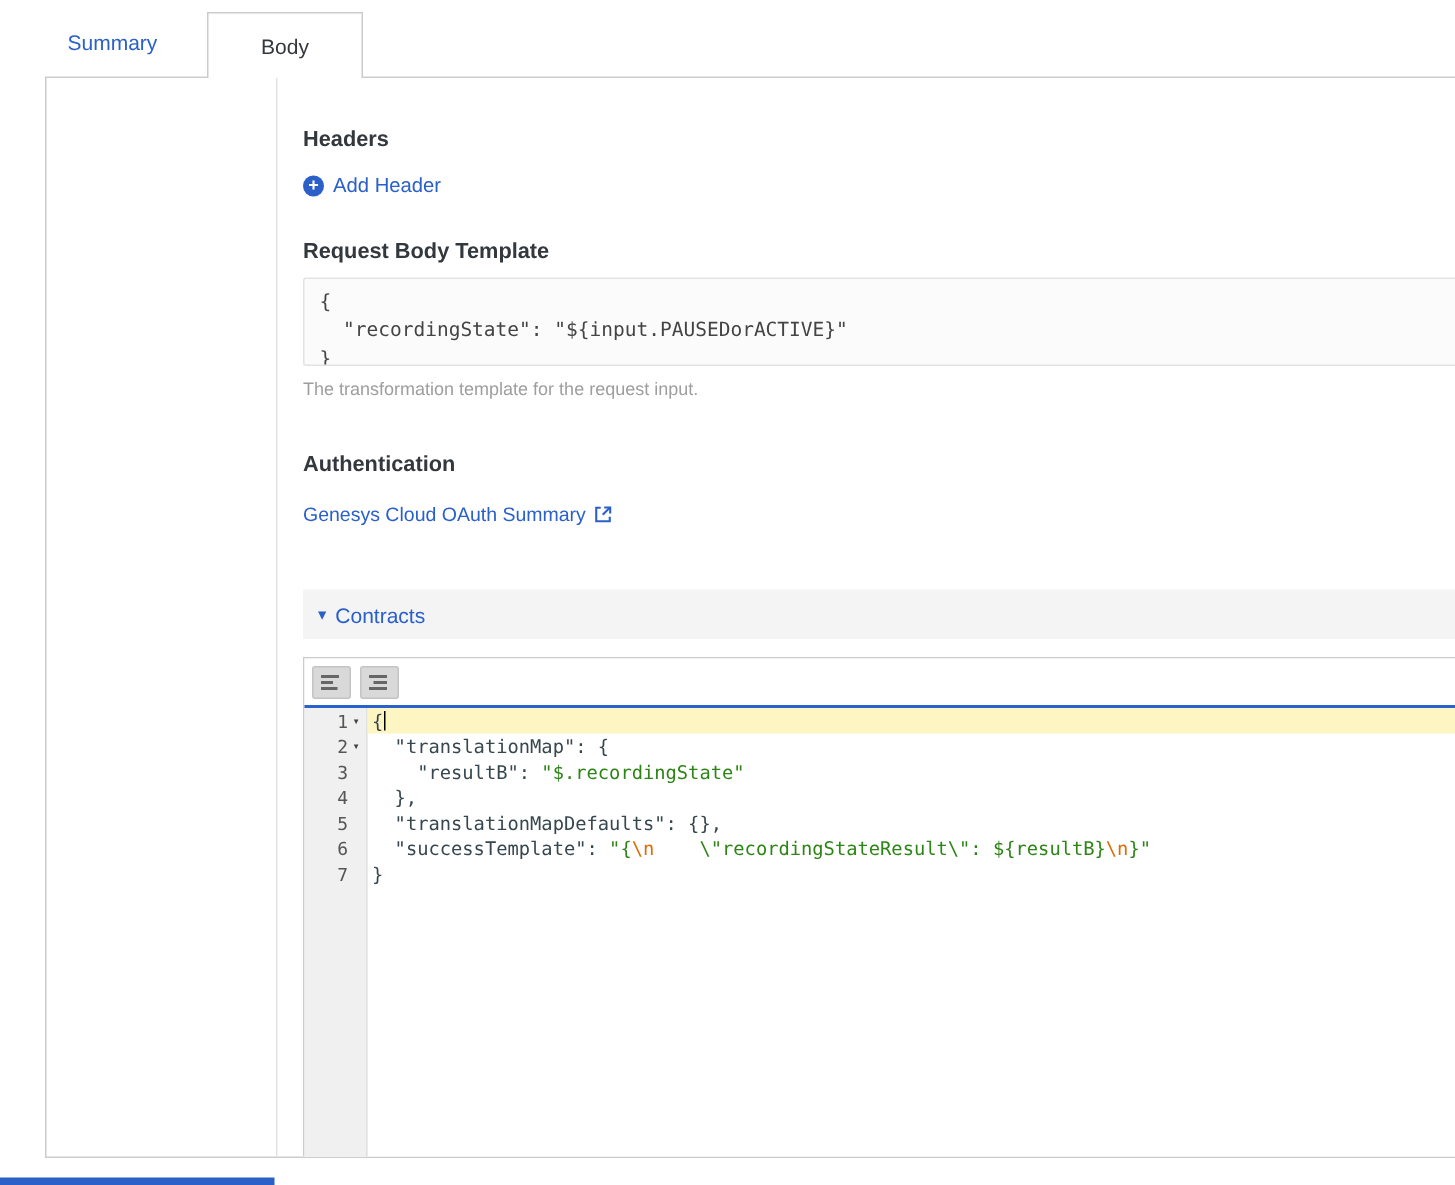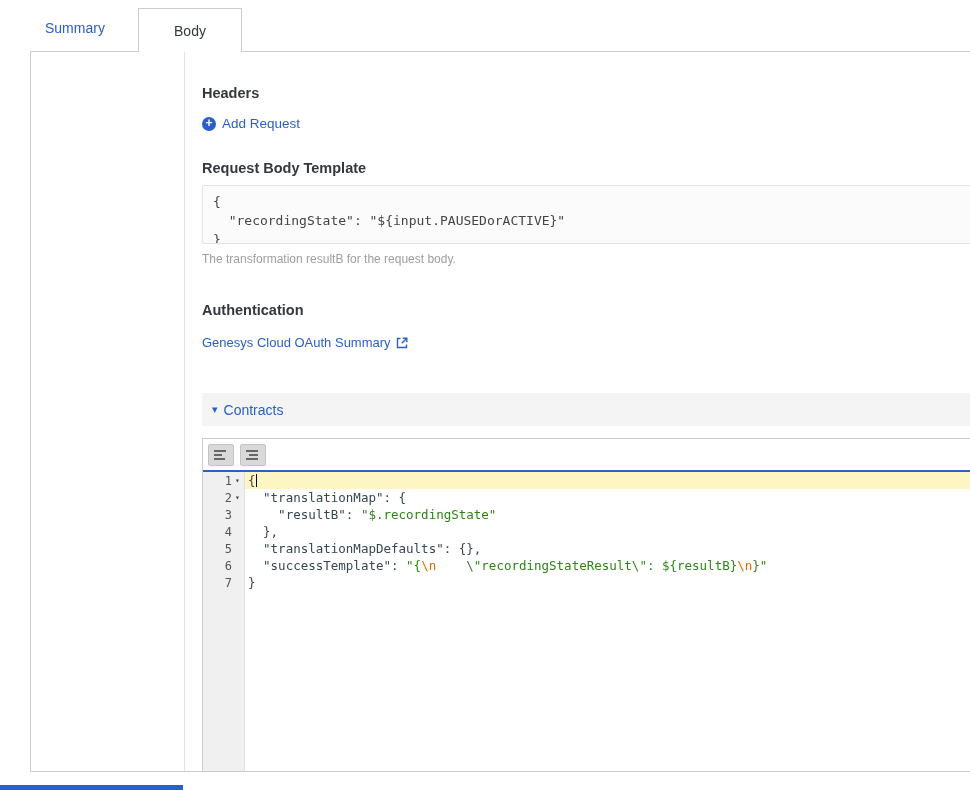--- a/index.html
+++ b/index.html
@@ -108,32 +108,32 @@
   <div class="panel">
 
     <div class="side-divider"></div>
 
     <div class="main">
 
       <div class="section-title t-headers">Headers</div>
 
       <div class="add-header">
         <span class="plus-icon">+</span>
-        <span>Add Request</span>
+        <span>Add Header</span>
       </div>
 
       <div class="section-title t-request">Request Body Template</div>
 
       <div class="code-box">
         <div>{</div>
         <div>  "recordingState": "${input.PAUSEDorACTIVE}"</div>
         <div>}</div>
       </div>
 
-      <div class="help-text">The transformation resultB for the request body.</div>
+      <div class="help-text">The transformation template for the request input.</div>
 
       <div class="section-title t-auth">Authentication</div>
 
       <div class="auth-link">
         <span>Genesys Cloud OAuth Summary</span>
         <svg width="12" height="12" viewBox="0 0 12 12">
           <path d="M4.5 1.5H1.5v9h9V7.5" fill="none" stroke="currentColor" stroke-width="1.4"></path>
           <path d="M6.8 1.3h4v4" fill="none" stroke="currentColor" stroke-width="1.4"></path>
           <path d="M10.6 1.4L5.8 6.2" fill="none" stroke="currentColor" stroke-width="1.4"></path>
         </svg>

